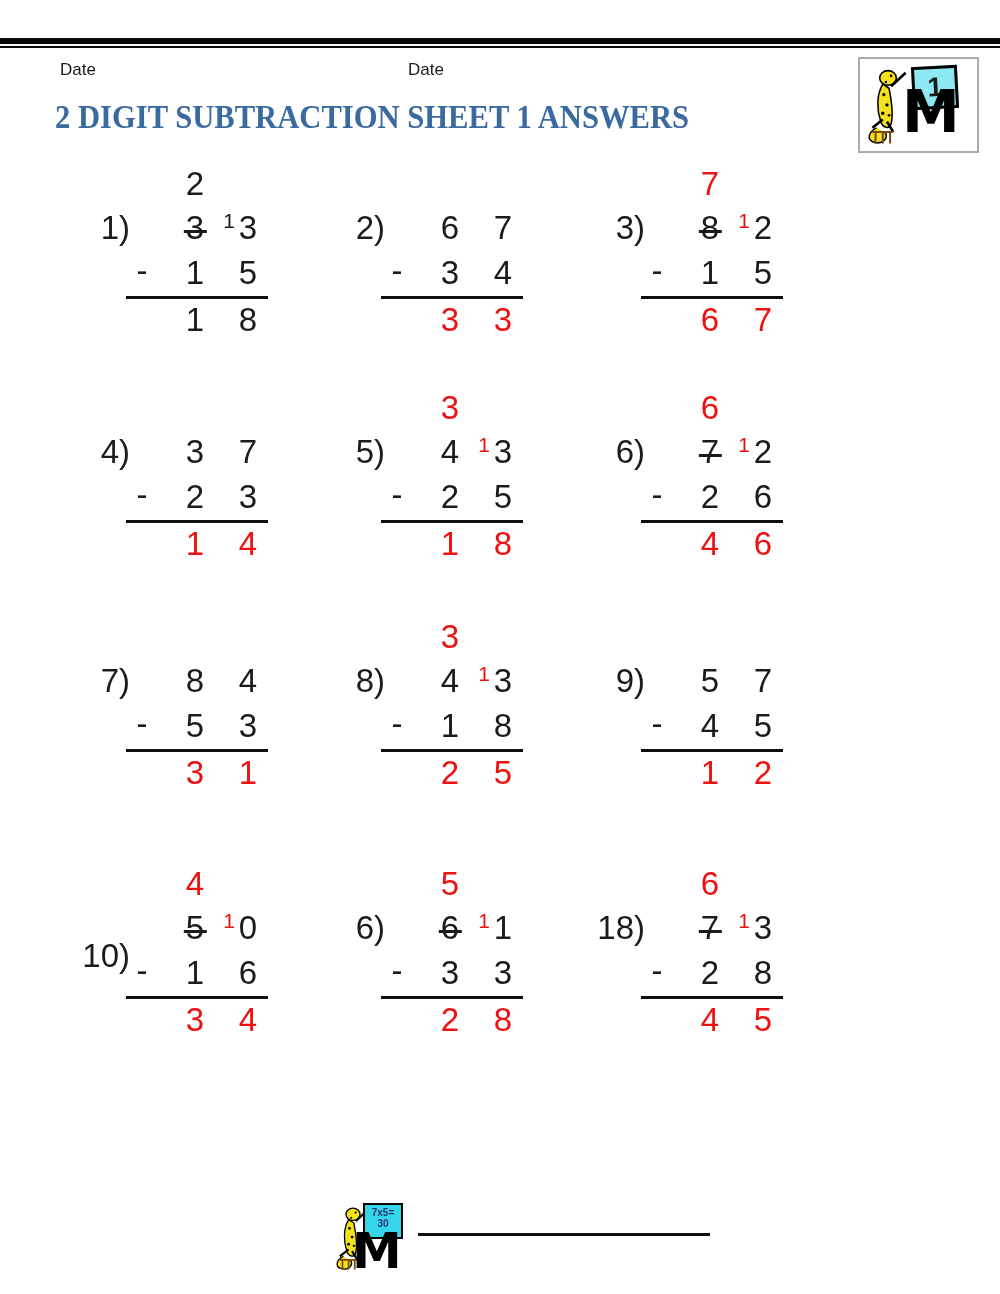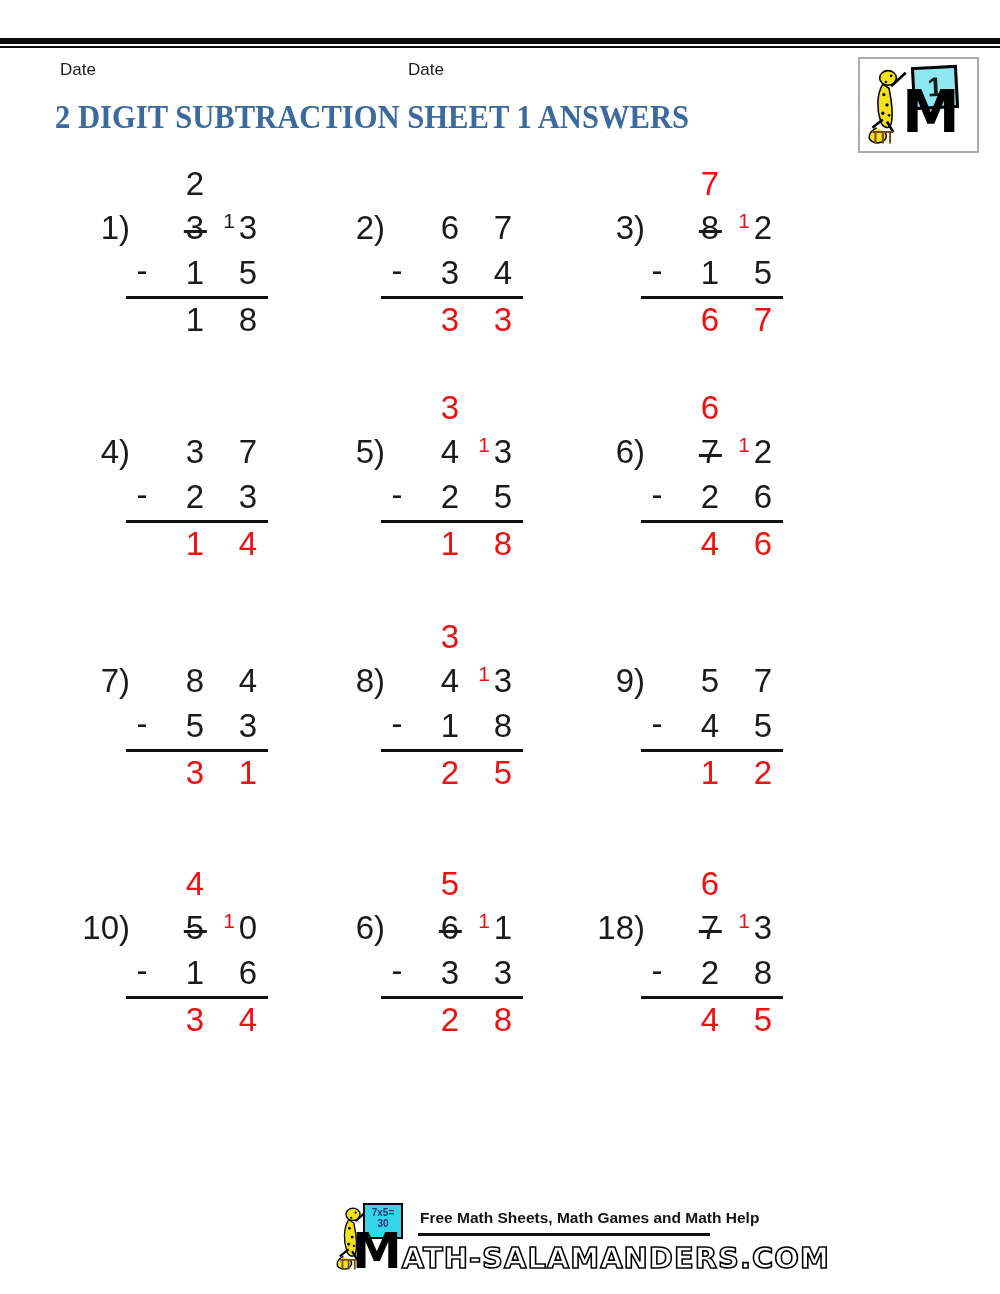--- a/index.html
+++ b/index.html
@@ -199,21 +199,21 @@
         <span class="m-tens" style="color: rgb(27, 27, 27);">5</span>
         <span class="m-ones" style="color: rgb(27, 27, 27);">7</span>
         <span class="minus" style="color: rgb(27, 27, 27);">-</span>
         <span class="s-tens" style="color: rgb(27, 27, 27);">4</span>
         <span class="s-ones" style="color: rgb(27, 27, 27);">5</span>
         <div class="rule-line"></div>
         <span class="a-tens" style="color: rgb(238, 17, 17);">1</span>
         <span class="a-ones" style="color: rgb(238, 17, 17);">2</span>
       </div>
       <div class="problem" style="left: 90px; top: 866px;">
-        <span class="p-label" style="color: rgb(27, 27, 27);">10)</span>
+        <span class="p-label" style="color: rgb(27, 27, 27); margin-top: 28px;">10)</span>
         <span class="borrow" style="color: rgb(238, 17, 17);">4</span>
         <span class="m-tens strike" style="color: rgb(27, 27, 27);">5</span>
         <span class="carry" style="color: rgb(238, 17, 17);">1</span>
         <span class="m-ones" style="color: rgb(27, 27, 27);">0</span>
         <span class="minus" style="color: rgb(27, 27, 27);">-</span>
         <span class="s-tens" style="color: rgb(27, 27, 27);">1</span>
         <span class="s-ones" style="color: rgb(27, 27, 27);">6</span>
         <div class="rule-line"></div>
         <span class="a-tens" style="color: rgb(238, 17, 17);">3</span>
         <span class="a-ones" style="color: rgb(238, 17, 17);">4</span>
@@ -258,21 +258,19 @@
         <circle cx="24" cy="40" r="1.6"></circle>
         <circle cx="20" cy="48" r="1.6"></circle>
       <circle cx="26" cy="50" r="1.3"></circle>
         <circle cx="23" cy="18" r="1.2"></circle>
       <path d="M10,66 H30 M13,66 V77 M20,66 V77 M27,66 V77" stroke="#7a4a16" stroke-width="2" fill="none"></path>
     </svg>
     <div class="board">
       <div>7x5=</div>
       <div>30</div>
     </div>
-    <div class="tagline">Free Math Sheets, Math Games and Math Help</div>
     <div class="tag-rule"></div>
     <div class="wordmark">
       <span class="wm-m">M</span>
-      <span class="wm-rest">ATH-SALAMANDERS.COM</span>
     </div>
   </div>
 
 </div>
 
 </body></html>

